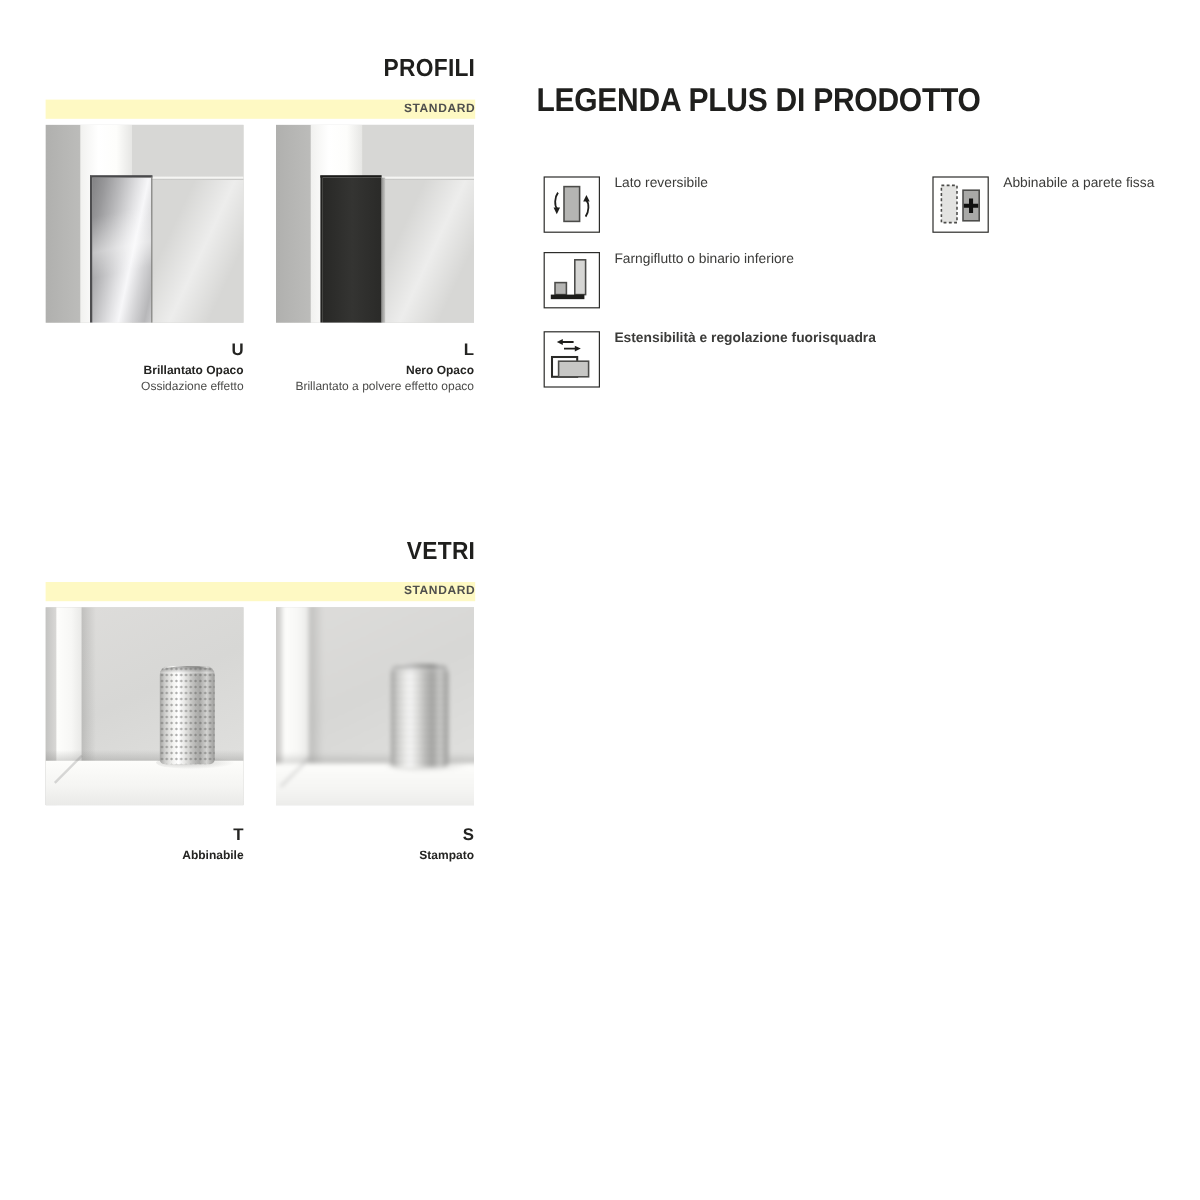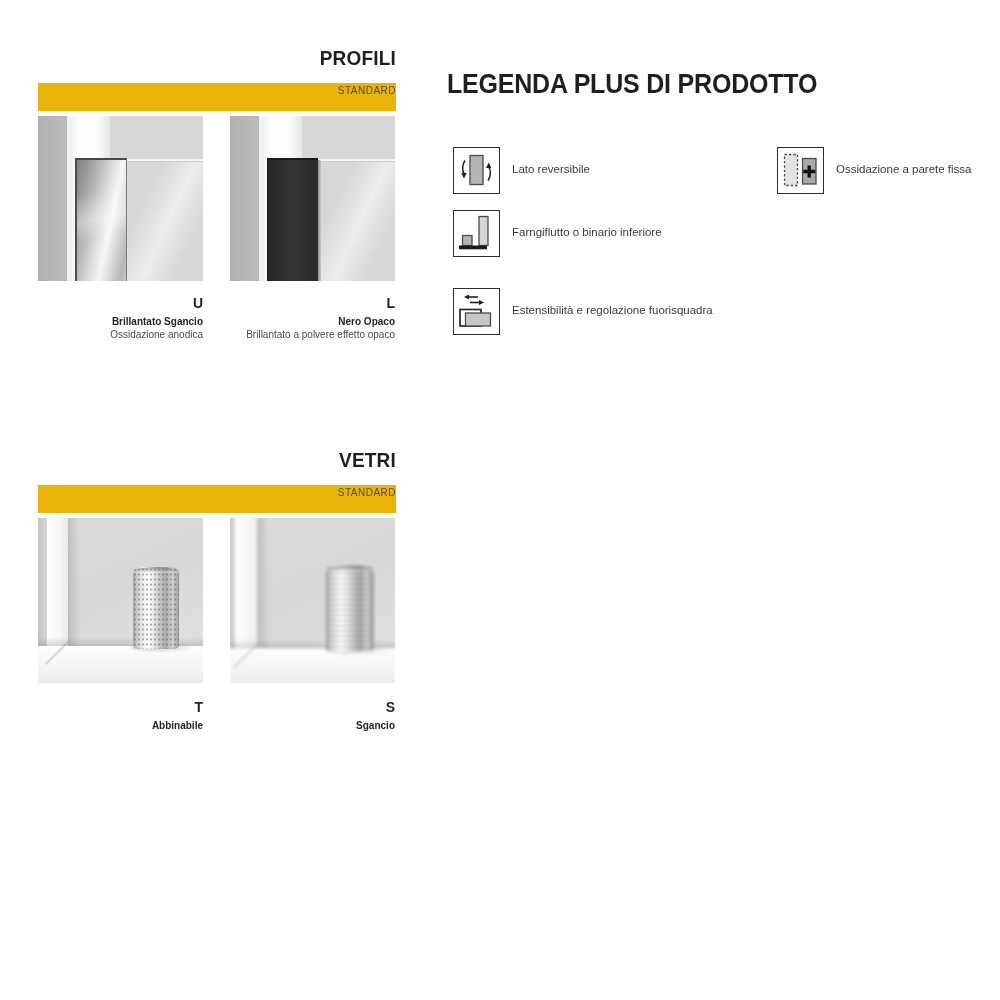--- a/index.html
+++ b/index.html
@@ -11,22 +11,22 @@
   .sec-title{
     margin:0;font-size:19px;font-weight:bold;color:#1f1f1d;
     letter-spacing:.2px;transform:scaleY(1.08);transform-origin:left bottom;
   }
   .legend-title{
     position:absolute;left:447px;top:68px;margin:0;
     font-size:25px;font-weight:bold;color:#1f1f1d;letter-spacing:-.2px;
     transform:scaleY(1.1);transform-origin:left top;
   }
   .band{
-    margin-top:13px;height:28px;background:#eab308;
-    font-size:10px;font-weight:normal;color:#4f4f4d;
+    margin-top:13px;height:16px;background:#fef9c3;
+    font-size:10px;font-weight:bold;color:#4f4f4d;
     line-height:16px;padding-left:5px;letter-spacing:.5px;
   }
   
   .tiles{margin-top:5px;display:flex;gap:27px;}
   .tile{position:relative;width:165px;height:165px;overflow:hidden;background:#d7d7d5;}
   .scene{position:absolute;inset:0;}
   .tile--blur .scene{filter:blur(1.7px);transform:scale(1.05);}
 
   
   .pt-wall-left{position:absolute;left:0;top:0;bottom:0;width:29px;background:linear-gradient(to right,#b0b0ae,#bcbcba);}
@@ -76,21 +76,21 @@
     background:linear-gradient(to bottom,rgba(70,70,68,.5),rgba(255,255,255,.35));}
 
   
   .caps{margin-top:14px;display:flex;gap:27px;}
   .cap{width:165px;}
   .cap-code{font-size:14px;font-weight:bold;color:#242422;}
   .cap-name{margin-top:5px;font-size:10px;font-weight:bold;color:#242422;}
   .cap-desc{margin-top:2px;font-size:10px;color:#4b4b49;}
 
   
-  .lg-row{position:absolute;display:flex;align-items:center;}
+  .lg-row{position:absolute;display:flex;align-items:flex-start;}
   .lg-box{width:45px;height:45px;border:1.5px solid #2c2c2a;background:#ffffff;
     display:flex;align-items:center;justify-content:center;flex:none;}
   .lg-label{margin-left:12px;padding-bottom:4px;font-size:11.5px;color:#3b3b39;white-space:nowrap;}
 
   .abs{position:absolute;}
 </style>
 </head>
 <body>
 
 <div class="canvas">
@@ -120,22 +120,22 @@
           <div class="pt-joint"></div>
           <div class="pt-sheen"></div>
           <div class="pt-bar pt-bar--black"></div>
         </div>
       </figure>
     </div>
 
     <div class="caps">
       <div class="cap">
         <div class="cap-code">U</div>
-        <div class="cap-name">Brillantato Sgancio</div>
-        <div class="cap-desc">Ossidazione anodica</div>
+        <div class="cap-name">Brillantato Opaco</div>
+        <div class="cap-desc">Ossidazione effetto</div>
       </div>
       <div class="cap">
         <div class="cap-code">L</div>
         <div class="cap-name">Nero Opaco</div>
         <div class="cap-desc">Brillantato a polvere effetto opaco</div>
       </div>
     </div>
   </section>
 
   <section class="abs" style="left:38px;top:450px;width:358px;text-align:right;">
@@ -173,21 +173,21 @@
       </figure>
     </div>
 
     <div class="caps" style="margin-top:16px;">
       <div class="cap">
         <div class="cap-code">T</div>
         <div class="cap-name">Abbinabile</div>
       </div>
       <div class="cap">
         <div class="cap-code">S</div>
-        <div class="cap-name">Sgancio</div>
+        <div class="cap-name">Stampato</div>
       </div>
     </div>
   </section>
 
   <h2 class="legend-title">LEGENDA PLUS DI PRODOTTO</h2>
 
   <div class="lg-row" style="left:453px;top:147px;">
     <div class="lg-box">
       <svg width="45" height="45" viewBox="0 0 45 45">
         <rect x="16" y="7.5" width="13" height="29" fill="#b5b5b3" stroke="#4b4b49" stroke-width="1.3"></rect>
@@ -204,21 +204,21 @@
     <div class="lg-box">
       <svg width="45" height="45" viewBox="0 0 45 45">
         <rect x="25" y="5.5" width="9" height="29" fill="#d6d6d4" stroke="#4b4b49" stroke-width="1.3"></rect>
         <rect x="8.5" y="24.5" width="9.5" height="10" fill="#b5b5b3" stroke="#4b4b49" stroke-width="1.3"></rect>
         <rect x="5" y="34.5" width="28" height="3.8" fill="#1c1c1a"></rect>
       </svg>
     </div>
     <div class="lg-label">Farngiflutto o binario inferiore</div>
   </div>
 
-  <div class="lg-row" style="left:453px;top:288px;">
+  <div class="lg-row" style="left:453px;top:276px;font-weight:bold;">
     <div class="lg-box">
       <svg width="45" height="45" viewBox="0 0 45 45">
         <line x1="24" y1="8" x2="14" y2="8" stroke="#1e1e1c" stroke-width="1.6"></line>
         <polygon points="15,5.6 15,10.4 10,8" fill="#1e1e1c"></polygon>
         <line x1="16" y1="13.5" x2="26" y2="13.5" stroke="#1e1e1c" stroke-width="1.6"></line>
         <polygon points="25,11.1 25,15.9 30,13.5" fill="#1e1e1c"></polygon>
         <rect x="6" y="20.5" width="21" height="16.5" fill="#ffffff" stroke="#2a2a28" stroke-width="1.7"></rect>
         <rect x="11.5" y="24" width="25" height="13" fill="#c7c7c5" stroke="#4b4b49" stroke-width="1.3"></rect>
       </svg>
     </div>
@@ -226,17 +226,17 @@
   </div>
 
   <div class="lg-row" style="left:777px;top:147px;">
     <div class="lg-box">
       <svg width="45" height="45" viewBox="0 0 45 45">
         <rect x="6.5" y="6.5" width="13" height="31" fill="#e3e3e1" stroke="#4b4b49" stroke-width="1.3" stroke-dasharray="2.4 2"></rect>
         <rect x="24.5" y="10.5" width="13.5" height="25.5" fill="#a9a9a7" stroke="#4b4b49" stroke-width="1.3"></rect>
         <path d="M31.2 17.5 V 29.5 M25.2 23.5 H 37.2" stroke="#111110" stroke-width="3.4" fill="none"></path>
       </svg>
     </div>
-    <div class="lg-label">Ossidazione a parete fissa</div>
+    <div class="lg-label">Abbinabile a parete fissa</div>
   </div>
 
 
 </div>
 
 </body></html>

